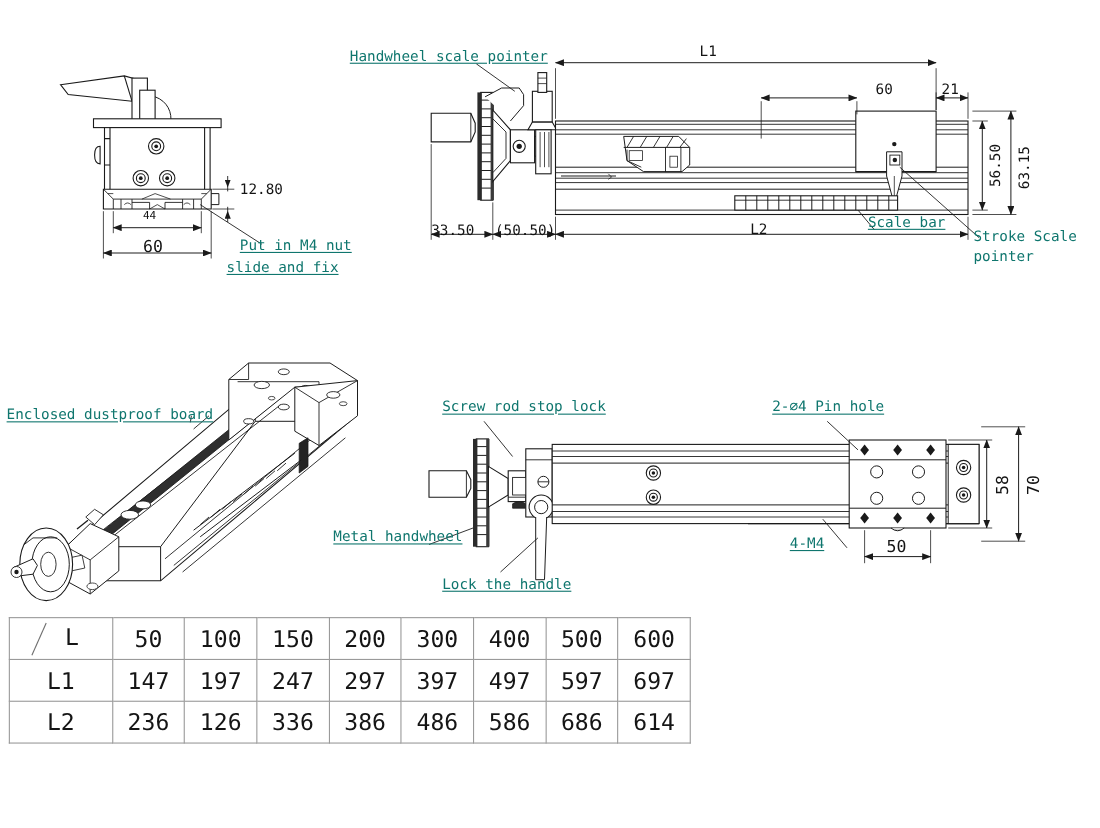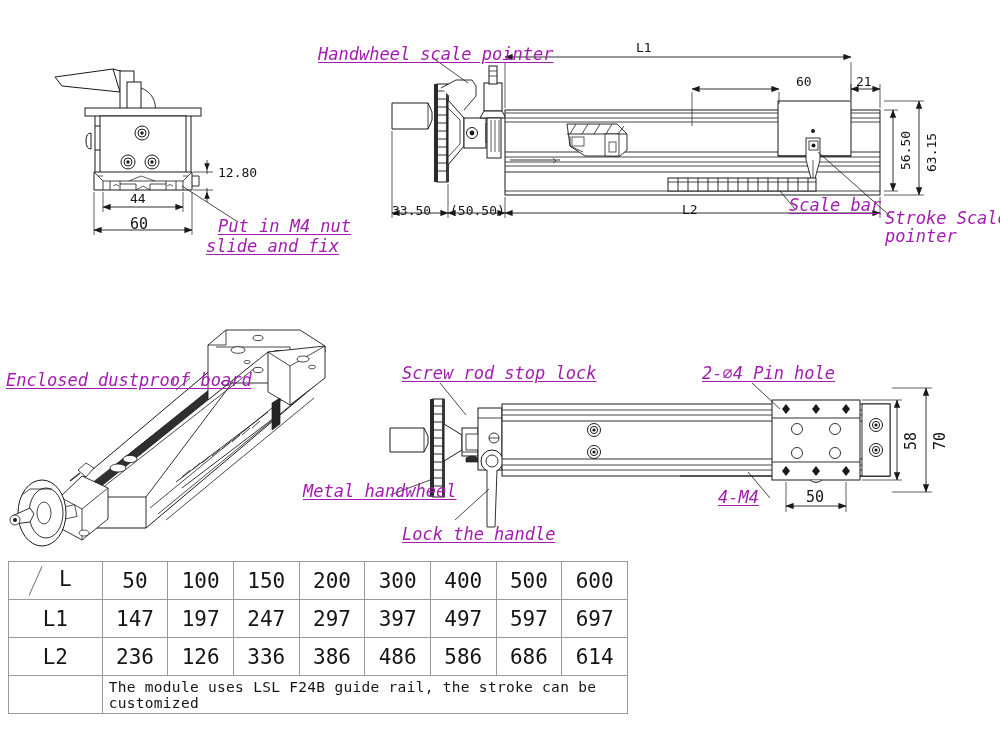--- a/index.html
+++ b/index.html
@@ -7,26 +7,25 @@
   body{
     width:1000px;height:753px;position:relative;overflow:hidden;
     font-family:"DejaVu Sans Mono","Liberation Mono",monospace;
     color:#1a1a1a;
   }
   #sheet{position:absolute;left:0;top:0;width:1000px;height:753px;}
   svg.dwg{position:absolute;left:0;top:0;width:1000px;height:753px;overflow:visible;}
   .lbl{
     position:absolute;
     font-family:"DejaVu Sans Mono","Liberation Mono",monospace;
-    font-size:17px;
-    color:#a21caf;
+    font-size:13px;
+    color:#0f766e;
     white-space:nowrap;
     letter-spacing:0px;
     line-height:1.22;
-    font-style:italic;
   }
   .lbl.u{text-decoration:underline;text-underline-offset:2px;}
   .dim{
     position:absolute;
     font-family:"DejaVu Sans Mono","Liberation Mono",monospace;
     font-size:13px;
     color:#141414;
     white-space:nowrap;
   }
   .dim.vert{transform:rotate(-90deg);transform-origin:left top;}
@@ -453,21 +452,21 @@
         <path d="M455 520 L489 489" stroke-width="0.8"></path>
         <path d="M748 472 L770 498" stroke-width="0.8"></path>
       </g>
 
     </g>
   </svg>
 
   <div class="lbl u" style="left:218px;top:216px;">Put in M4 nut</div>
   <div class="lbl u" style="left:206px;top:236px;">slide and fix</div>
   <div class="dim" style="left:218px;top:165px;">12.80</div>
-  <div class="dim" style="left:130px;top:191px;font-size:13px;">44</div>
+  <div class="dim" style="left:130px;top:191px;font-size:10px;">44</div>
   <div class="dim" style="left:130px;top:215px;font-size:15px;">60</div>
 
   <div class="lbl u" style="left:318px;top:44px;">Handwheel scale pointer</div>
   <div class="dim" style="left:796px;top:74px;">60</div>
   <div class="dim" style="left:856px;top:74px;">21</div>
   <div class="dim" style="left:636px;top:40px;">L1</div>
   <div class="dim" style="left:682px;top:202px;">L2</div>
   <div class="dim vert" style="left:898px;top:170px;">56.50</div>
   <div class="dim vert" style="left:924px;top:172px;">63.15</div>
   <div class="dim" style="left:392px;top:203px;">33.50</div>
@@ -518,20 +517,16 @@
         <td class="rowhead">L2</td>
         <td class="val">236</td>
         <td class="val">126</td>
         <td class="val">336</td>
         <td class="val">386</td>
         <td class="val">486</td>
         <td class="val">586</td>
         <td class="val">686</td>
         <td class="val">614</td>
       </tr>
-      <tr>
-        <td class="rowhead blank"></td>
-        <td class="note" colspan="8">The module uses LSL F24B guide rail, the stroke can be customized</td>
-      </tr>
     </tbody>
   </table>
 
 </div>
 
 </body></html>

